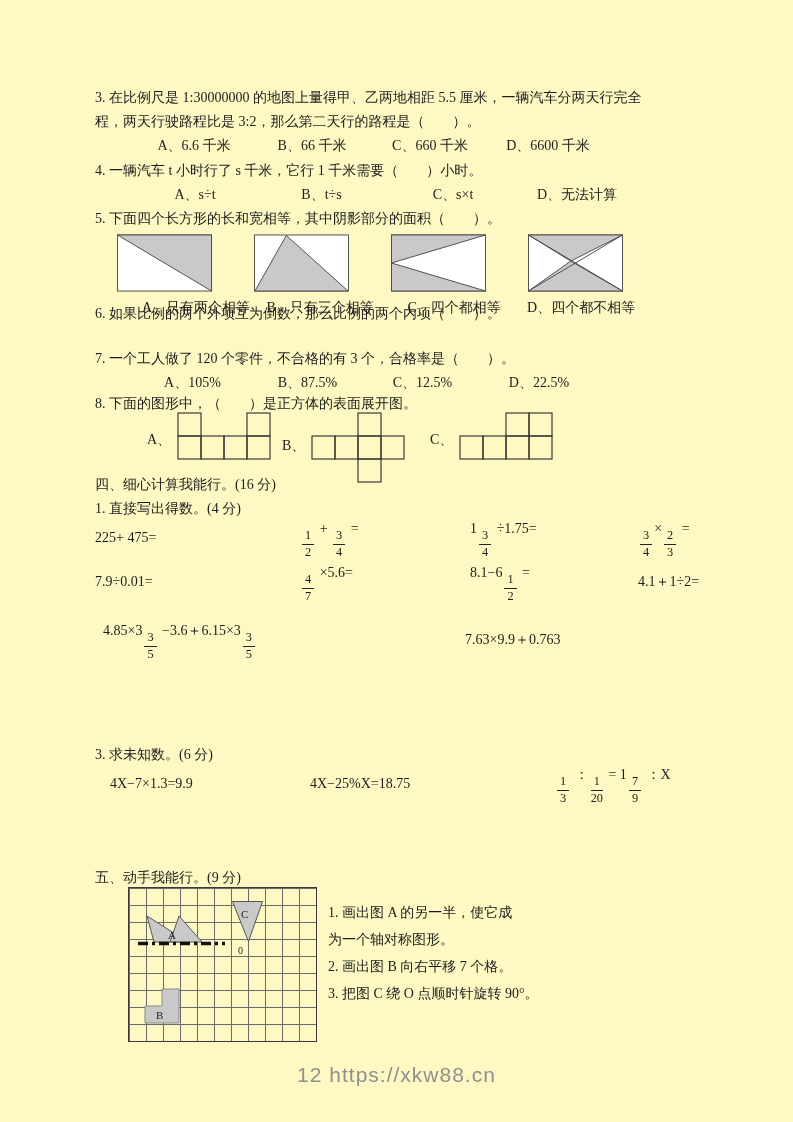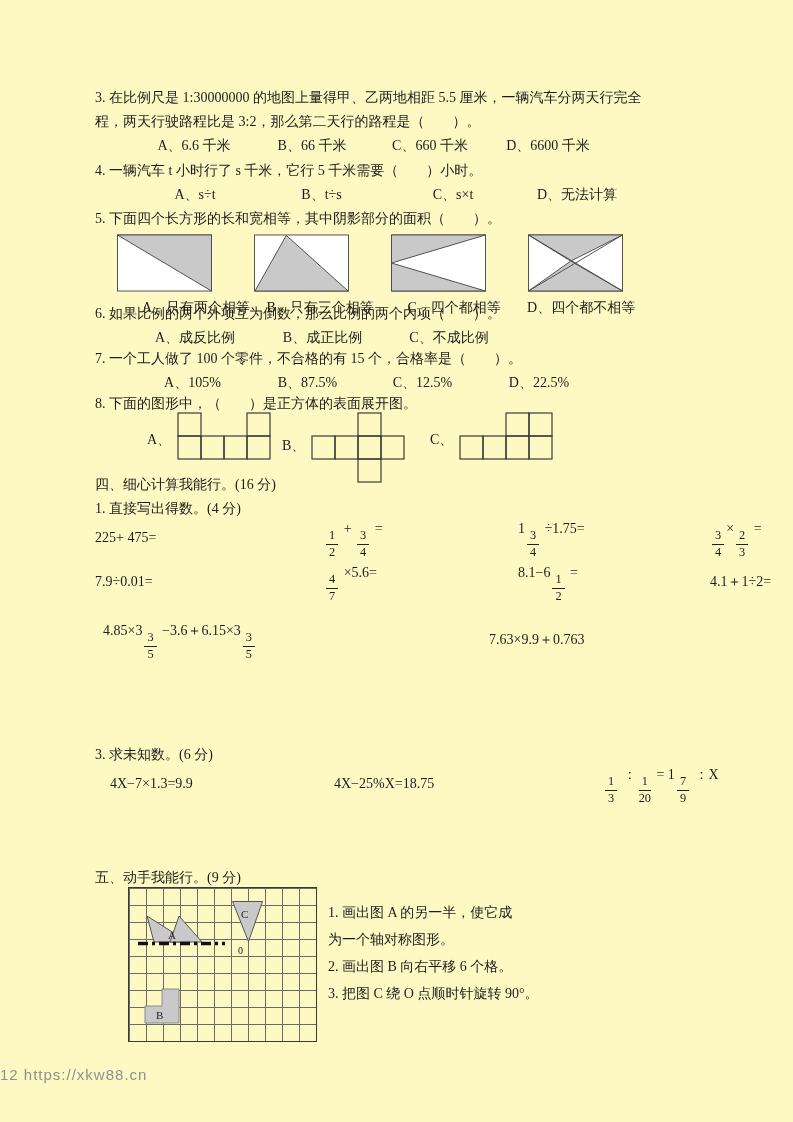--- a/index.html
+++ b/index.html
@@ -10,58 +10,58 @@
     color:#1c1c1c;font-size:14px;line-height:24px;
   }
   .blk{position:absolute;left:95px;right:55px;}
   .opts{display:flex;margin-left:40px;}
   .opts .opt{display:inline-block;min-width:118px;white-space:nowrap;text-align:center;}
   .opts.narrow .opt{min-width:112px;margin-left:7px;}
   .rects{display:flex;gap:42px;margin-left:22px;margin-top:3px;}
   .rects svg{display:block;}
   .netgrp{position:absolute;display:flex;align-items:flex-start;}
   .netlbl{margin-right:6px;white-space:nowrap;}
-  .mrow{display:grid;align-items:center;min-height:44px;gap:24px;}
+  .mrow{display:grid;align-items:center;min-height:44px;}
   .sub1r{grid-template-columns:205px 170px 168px auto;}
   .sub2r{grid-template-columns:362px 230px auto;padding-left:8px;}
   .sub3r{grid-template-columns:200px 245px auto;padding-left:15px;}
   .mitem{white-space:nowrap;}
   .frac{display:inline-flex;flex-direction:column;align-items:center;
         vertical-align:-0.5em;line-height:1.1;margin:0 2px;font-size:0.88em;}
   .frac .num{border-bottom:1px solid #222;padding:0 3px 1px;}
   .frac .den{padding-top:1px;}
   .grid-figure{position:absolute;left:128px;top:887px;width:188px;height:154px;}
   .grid-bg{position:absolute;left:0;top:0;width:187px;height:153px;border:1.5px solid #3a3a3a;
     background:
       repeating-linear-gradient(to right,#6b6b6b 0 1px,transparent 1px 17px),
       repeating-linear-gradient(to bottom,#6b6b6b 0 1px,transparent 1px 17px);}
   .grid-shapes{position:absolute;left:0;top:0;}
   .tasks{position:absolute;left:328px;top:899px;width:300px;line-height:27px;}
-  .footer{position:absolute;left:0;right:0;top:1063px;
+  .footer{position:absolute;left:0;right:0;top:1063px;text-align:center;
     font-family:"Liberation Sans","DejaVu Sans",sans-serif;
-    color:#8f8f8f;font-size:15px;letter-spacing:1px;}
+    color:#8f8f8f;font-size:21px;letter-spacing:1px;}
 </style>
 </head>
 <body>
 
 <div class="page">
 
   <div class="blk" style="top:86px">
     <div>3. 在比例尺是 1:30000000 的地图上量得甲、乙两地相距 5.5 厘米，一辆汽车分两天行完全</div>
     <div>程，两天行驶路程比是 3:2，那么第二天行的路程是（　　）。</div>
     <div class="opts">
       <span class="opt">A、6.6 千米</span>
       <span class="opt">B、66 千米</span>
       <span class="opt">C、660 千米</span>
       <span class="opt">D、6600 千米</span>
     </div>
   </div>
 
   <div class="blk" style="top:159px">
-    <div>4. 一辆汽车 t 小时行了 s 千米，它行 5 千米需要（　　）小时。</div>
+    <div>4. 一辆汽车 t 小时行了 s 千米，它行 1 千米需要（　　）小时。</div>
     <div class="opts">
       <span class="opt" style="min-width:120px">A、s÷t</span>
       <span class="opt" style="min-width:133px">B、t÷s</span>
       <span class="opt" style="min-width:130px">C、s×t</span>
       <span class="opt">D、无法计算</span>
     </div>
   </div>
 
   <div class="blk" style="top:207px">
     <div>5. 下面四个长方形的长和宽相等，其中阴影部分的面积（　　）。</div>
@@ -90,29 +90,24 @@
     <div class="opts narrow" style="margin-top:4px">
       <span class="opt" style="min-width:106px">A、只有两个相等</span>
       <span class="opt" style="min-width:126px">B、只有三个相等</span>
       <span class="opt" style="min-width:128px">C、四个都相等</span>
       <span class="opt">D、四个都不相等</span>
     </div>
   </div>
 
   <div class="blk" style="top:302px">
     <div>6. 如果比例的两个外项互为倒数，那么比例的两个内项（　　）。</div>
-    <div class="opts">
-      <span class="opt" style="min-width:120px">A、成反比例</span>
-      <span class="opt" style="min-width:135px">B、成正比例</span>
-      <span class="opt">C、不成比例</span>
-    </div>
   </div>
 
   <div class="blk" style="top:347px">
-    <div>7. 一个工人做了 100 个零件，不合格的有 15 个，合格率是（　　）。</div>
+    <div>7. 一个工人做了 120 个零件，不合格的有 3 个，合格率是（　　）。</div>
     <div class="opts">
       <span class="opt" style="min-width:115px">A、105%</span>
       <span class="opt" style="min-width:115px">B、87.5%</span>
       <span class="opt" style="min-width:115px">C、12.5%</span>
       <span class="opt">D、22.5%</span>
     </div>
   </div>
 
   <div class="blk" style="top:392px">
     <div>8. 下面的图形中，（　　）是正方体的表面展开图。</div>
@@ -240,19 +235,19 @@
       <text x="40" y="52" font-size="11" fill="#222">A</text>
       <text x="113" y="31" font-size="11" fill="#222">C</text>
       <text x="110" y="67" font-size="10" fill="#222">0</text>
       <text x="28" y="132" font-size="11" fill="#222">B</text>
     </svg>
   </div>
 
   <div class="tasks">
     <div>1. 画出图 A 的另一半，使它成</div>
     <div>为一个轴对称图形。</div>
-    <div>2. 画出图 B 向右平移 6 个格。</div>
+    <div>2. 画出图 B 向右平移 7 个格。</div>
     <div>3. 把图 C 绕 O 点顺时针旋转 90°。</div>
   </div>
 
   <div class="footer">12 https://xkw88.cn</div>
 
 </div>
 
 </body></html>

